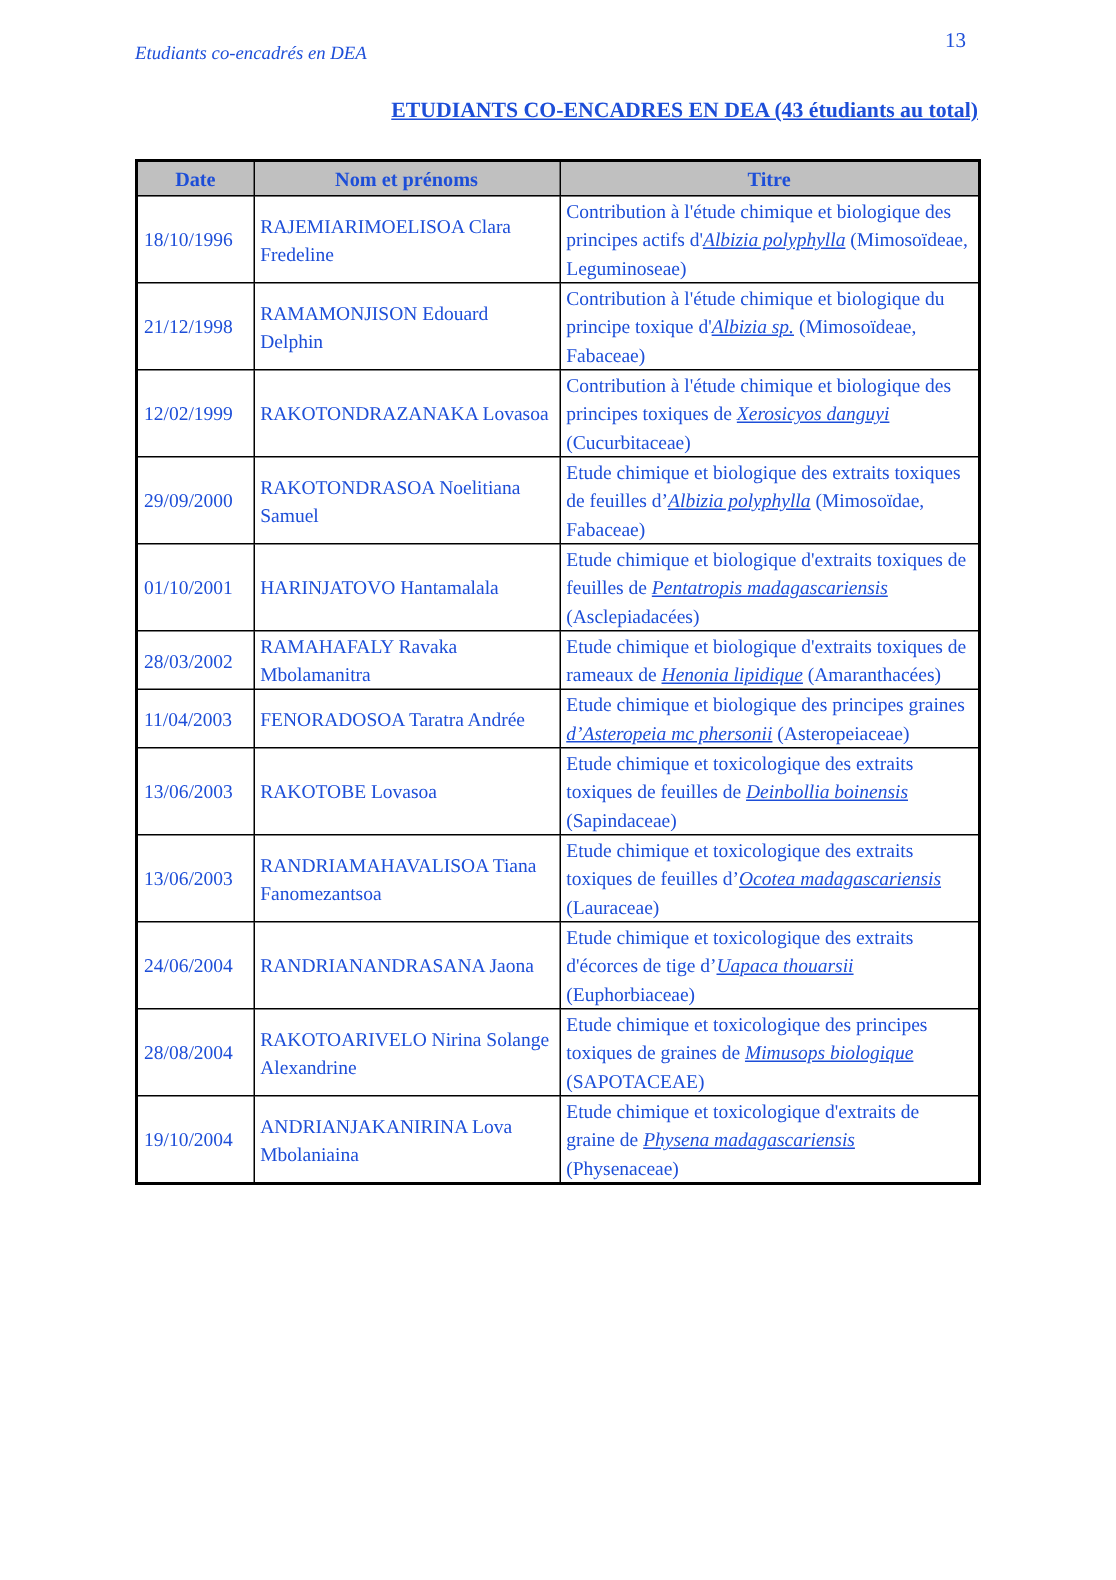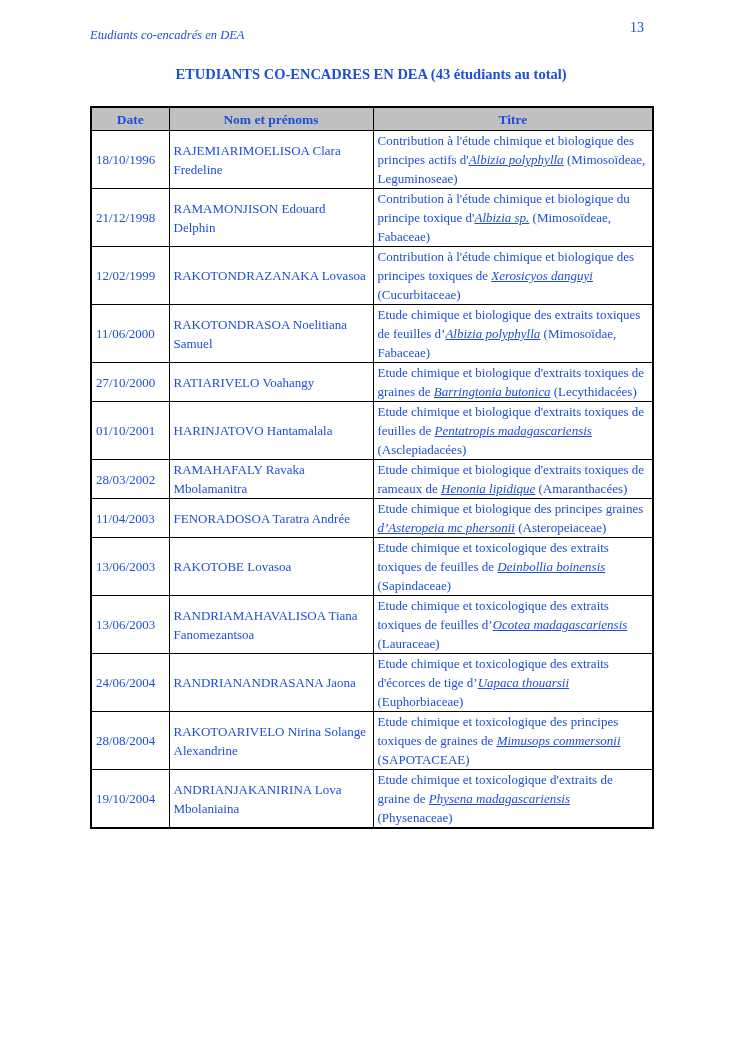--- a/index.html
+++ b/index.html
@@ -28,23 +28,24 @@
     top: 28px;
     left: 90px;
     font-size: 12.5px;
     font-style: italic;
   }
   .doc-title {
     position: absolute;
     top: 66px;
     left: 90px;
     width: 562px;
-    text-align: center;
+    text-align: right;
     font-size: 14.5px;
     font-weight: bold;
+    text-decoration: underline;
   }
   table.students {
     position: absolute;
     top: 106px;
     left: 90px;
     width: 562px;
     border-collapse: collapse;
     table-layout: fixed;
     font-size: 13px;
     line-height: 19px;
@@ -111,28 +112,23 @@
       <td class="cell-date">21/12/1998</td>
       <td class="cell-name">RAMAMONJISON Edouard Delphin</td>
       <td class="cell-title"><span>Contribution à l'étude chimique et biologique du principe toxique d'</span><i>Albizia sp.</i><span> (Mimosoïdeae, Fabaceae)</span></td>
     </tr>
         <tr>
       <td class="cell-date">12/02/1999</td>
       <td class="cell-name">RAKOTONDRAZANAKA Lovasoa</td>
       <td class="cell-title"><span>Contribution à l'étude chimique et biologique des principes toxiques de </span><i>Xerosicyos danguyi</i><span> (Cucurbitaceae)</span></td>
     </tr>
         <tr>
-      <td class="cell-date">11/06/2000</td>
+      <td class="cell-date">29/09/2000</td>
       <td class="cell-name">RAKOTONDRASOA Noelitiana Samuel</td>
       <td class="cell-title"><span>Etude chimique et biologique des extraits toxiques de feuilles d’</span><i>Albizia polyphylla</i><span> (Mimosoïdae, Fabaceae)</span></td>
-    </tr>
-        <tr>
-      <td class="cell-date">27/10/2000</td>
-      <td class="cell-name">RATIARIVELO Voahangy</td>
-      <td class="cell-title"><span>Etude chimique et biologique d'extraits toxiques de graines de </span><i>Barringtonia butonica</i><span> (Lecythidacées)</span></td>
     </tr>
         <tr>
       <td class="cell-date">01/10/2001</td>
       <td class="cell-name">HARINJATOVO Hantamalala</td>
       <td class="cell-title"><span>Etude chimique et biologique d'extraits toxiques de feuilles de </span><i>Pentatropis madagascariensis</i><span> (Asclepiadacées)</span></td>
     </tr>
         <tr>
       <td class="cell-date">28/03/2002</td>
       <td class="cell-name">RAMAHAFALY Ravaka Mbolamanitra</td>
       <td class="cell-title"><span>Etude chimique et biologique d'extraits toxiques de rameaux de </span><i>Henonia lipidique</i><span> (Amaranthacées)</span></td>
@@ -153,21 +149,21 @@
       <td class="cell-title"><span>Etude chimique et toxicologique des extraits toxiques de feuilles d’</span><i>Ocotea madagascariensis</i><span> (Lauraceae)</span></td>
     </tr>
         <tr>
       <td class="cell-date">24/06/2004</td>
       <td class="cell-name">RANDRIANANDRASANA Jaona</td>
       <td class="cell-title"><span>Etude chimique et toxicologique des extraits d'écorces de tige d’</span><i>Uapaca thouarsii</i><span> (Euphorbiaceae)</span></td>
     </tr>
         <tr>
       <td class="cell-date">28/08/2004</td>
       <td class="cell-name">RAKOTOARIVELO Nirina Solange Alexandrine</td>
-      <td class="cell-title"><span>Etude chimique et toxicologique des principes toxiques de graines de </span><i>Mimusops commersonii</i><span> (SAPOTACEAE)</span></td>
+      <td class="cell-title"><span>Etude chimique et toxicologique des principes toxiques de graines de </span><i>Mimusops biologique</i><span> (SAPOTACEAE)</span></td>
     </tr>
         <tr>
       <td class="cell-date">19/10/2004</td>
       <td class="cell-name">ANDRIANJAKANIRINA Lova Mbolaniaina</td>
       <td class="cell-title"><span>Etude chimique et toxicologique d'extraits de graine de </span><i>Physena madagascariensis</i><span> (Physenaceae)</span></td>
     </tr>
       </tbody>
   </table>
 
 </div>

